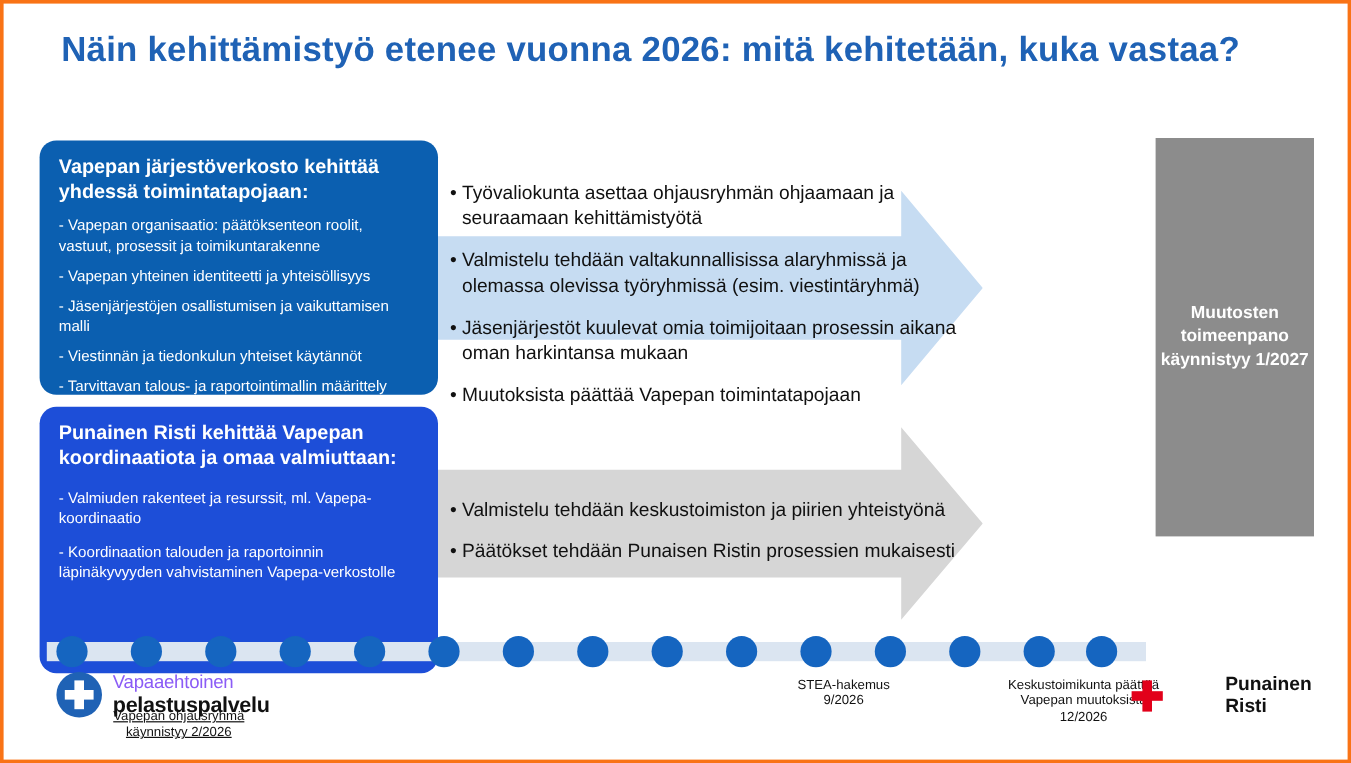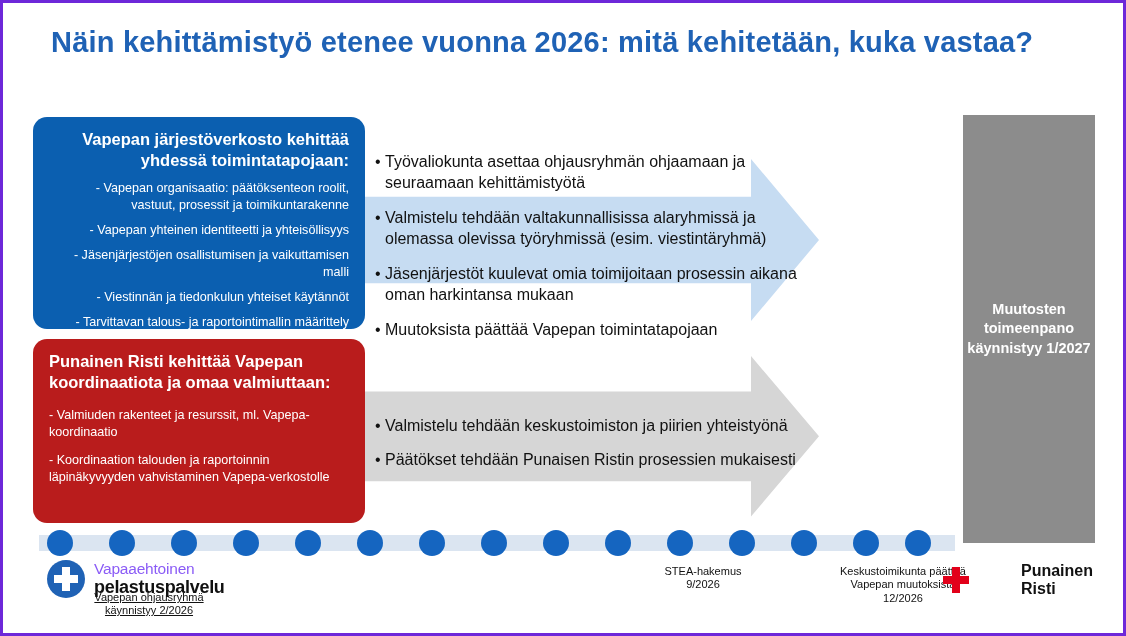--- a/index.html
+++ b/index.html
@@ -8,21 +8,21 @@
     background: #ffffff;
   }
   body {
     font-family: "Liberation Sans", sans-serif;
   }
   #slide {
     position: relative;
     width: 1126px;
     height: 636px;
     background: #ffffff;
-    border: 3px solid #6d28d9;
+    border: 3px solid #f97316;
     box-sizing: border-box;
     overflow: hidden;
   }
   
   #title {
     position: absolute;
     left: 48px;
     top: 20px;
     width: 1020px;
     font-size: 29px;
@@ -45,21 +45,20 @@
     position: absolute;
     left: 30px;
     top: 114px;
     width: 332px;
     height: 212px;
     background: #0b5fb0;
     border-radius: 14px;
     box-sizing: border-box;
     padding: 12px 16px 10px 16px;
     color: #ffffff;
-    text-align: right;
   }
   #blue-box .hdr {
     font-size: 16.5px;
     font-weight: bold;
     line-height: 1.28;
     margin-bottom: 9px;
   }
   #blue-box ul {
     margin: 0;
     padding: 0;
@@ -69,22 +68,22 @@
     font-size: 12.6px;
     line-height: 1.3;
     margin-bottom: 9px;
   }
   
   #red-box {
     position: absolute;
     left: 30px;
     top: 336px;
     width: 332px;
-    height: 184px;
-    background: #b91c1c;
+    height: 222px;
+    background: #1d4ed8;
     border-radius: 14px;
     box-sizing: border-box;
     padding: 12px 16px 10px 16px;
     color: #ffffff;
   }
   #red-box .hdr {
     font-size: 16.5px;
     font-weight: bold;
     line-height: 1.28;
     margin-bottom: 14px;
@@ -124,21 +123,21 @@
   }
   #top-bullets { left: 372px; top: 148px; width: 450px; }
   #bottom-bullets { left: 372px; top: 412px; width: 450px; }
 
   
   #grey-box {
     position: absolute;
     left: 960px;
     top: 112px;
     width: 132px;
-    height: 428px;
+    height: 332px;
     background: #8c8c8c;
     box-sizing: border-box;
     display: flex;
     align-items: center;
     justify-content: center;
     text-align: center;
   }
   #grey-box .txt {
     font-size: 14.5px;
     font-weight: bold;

